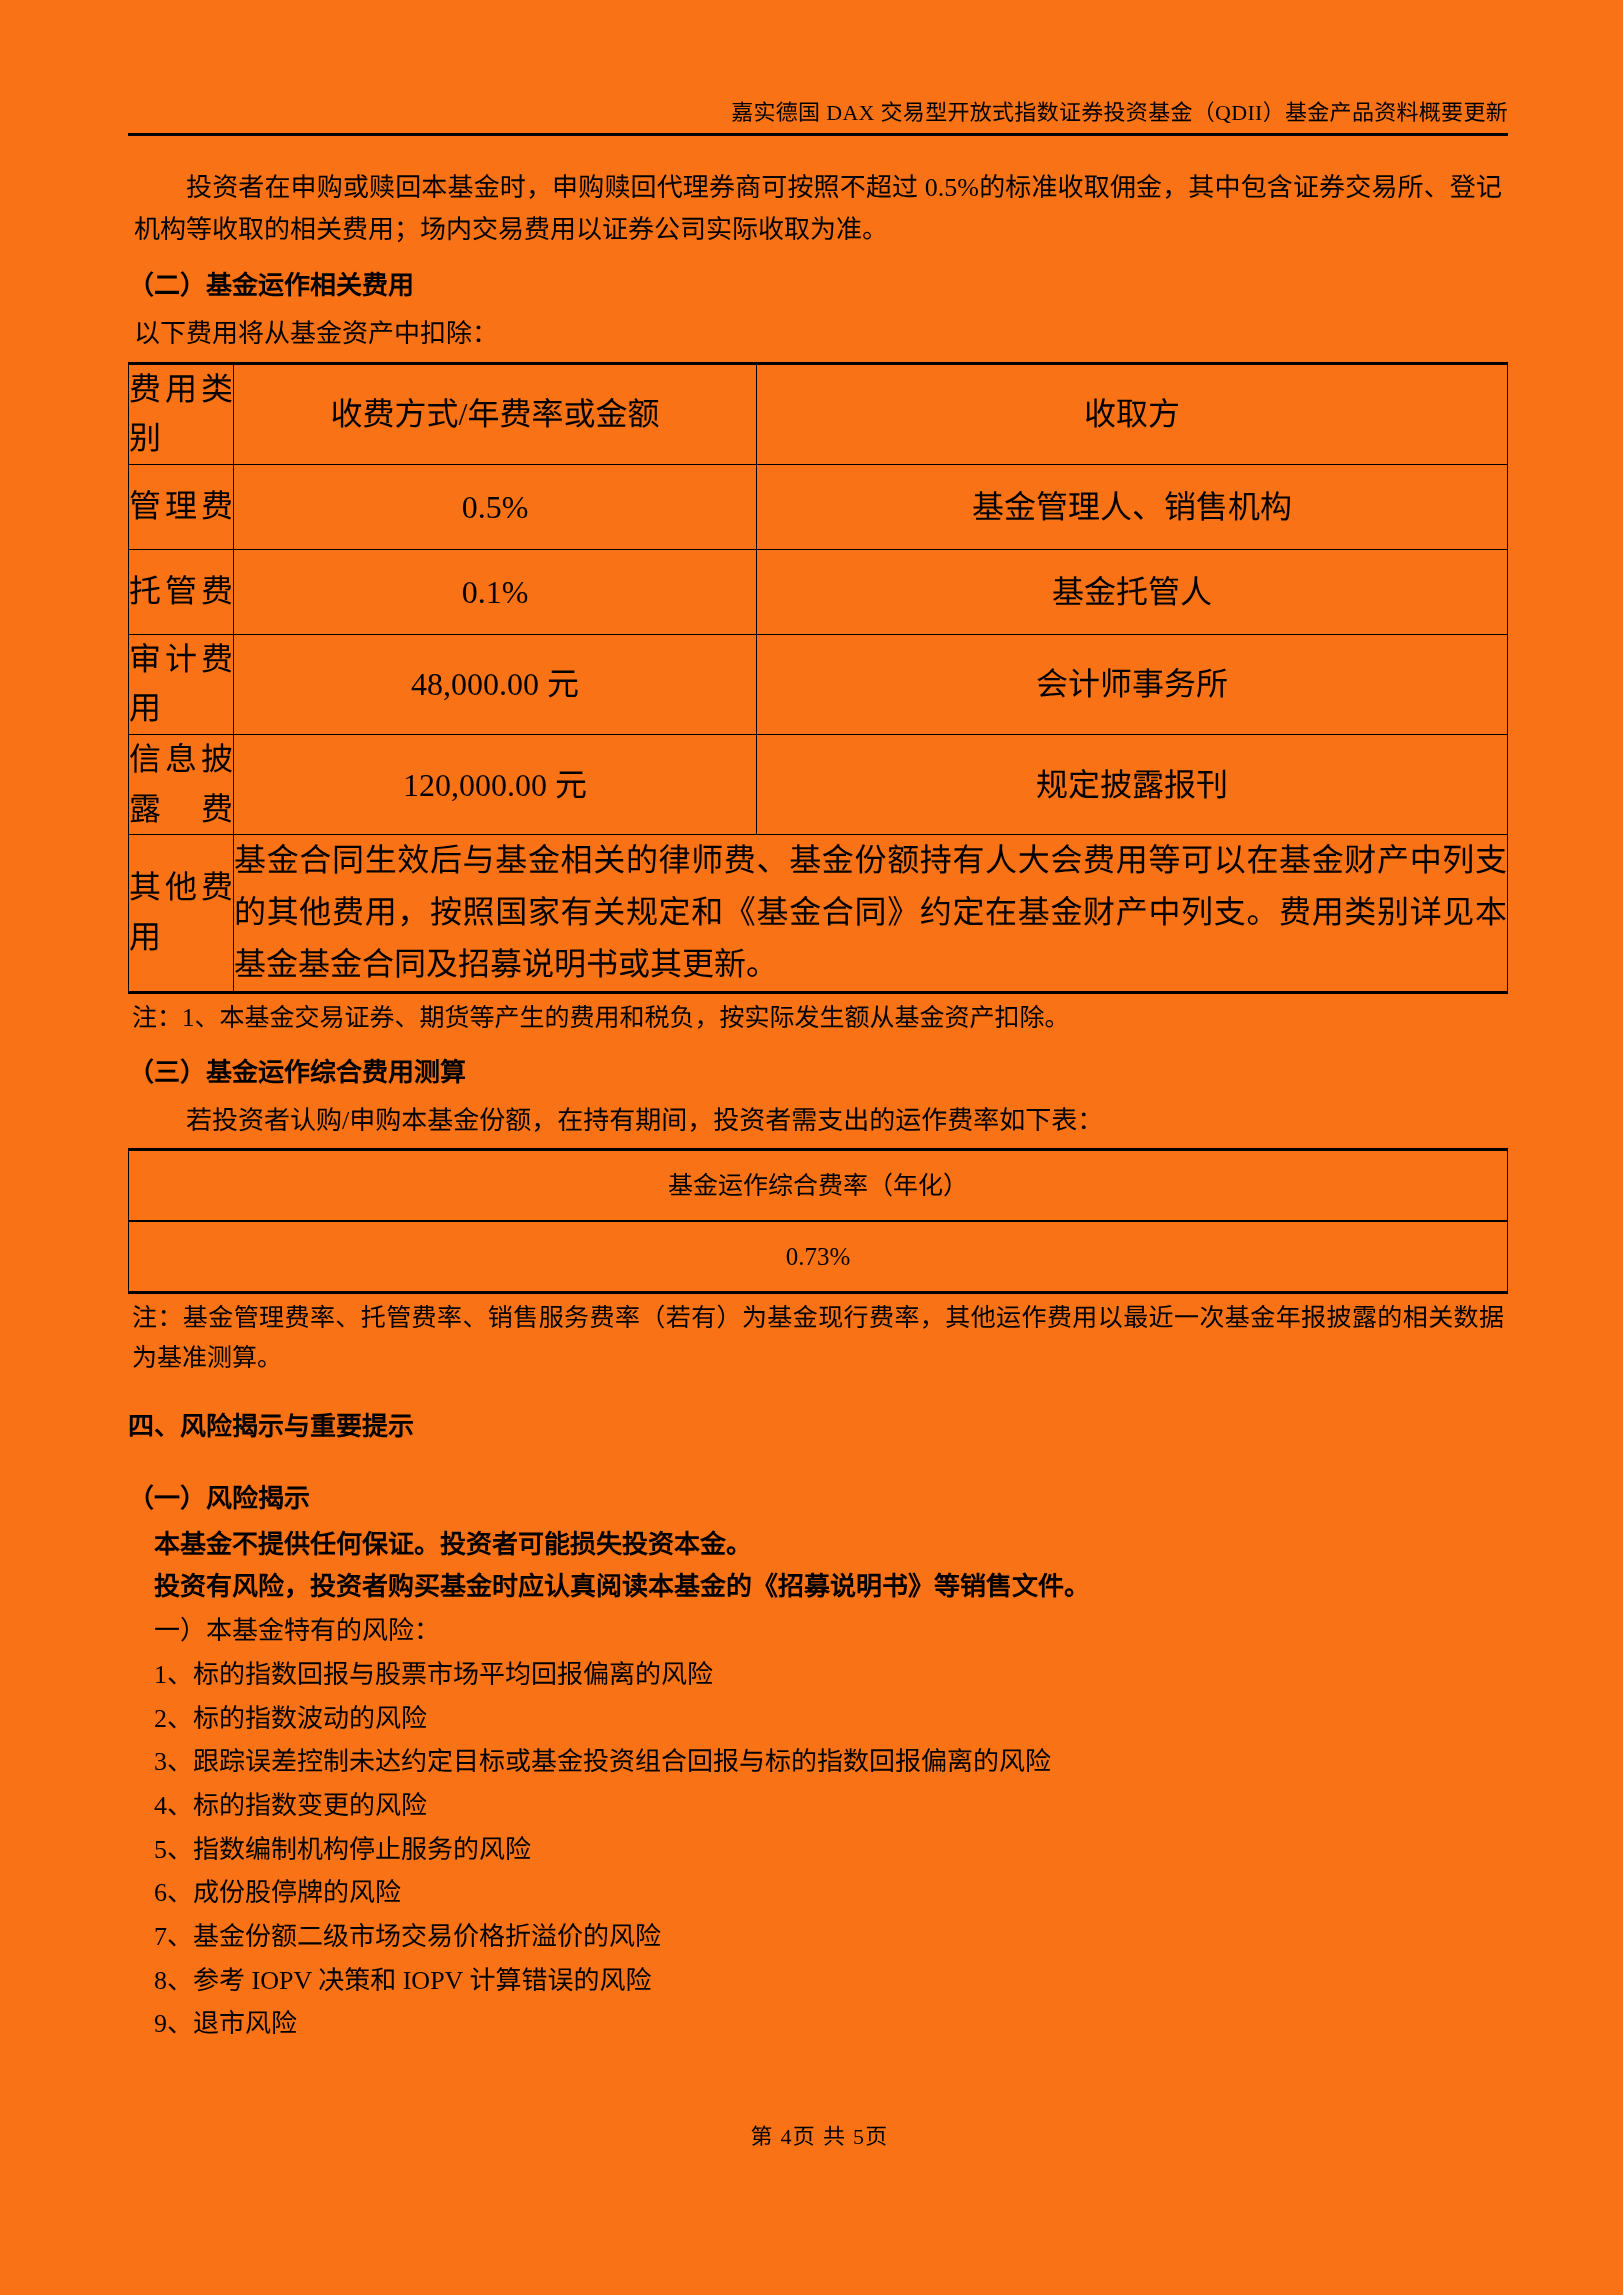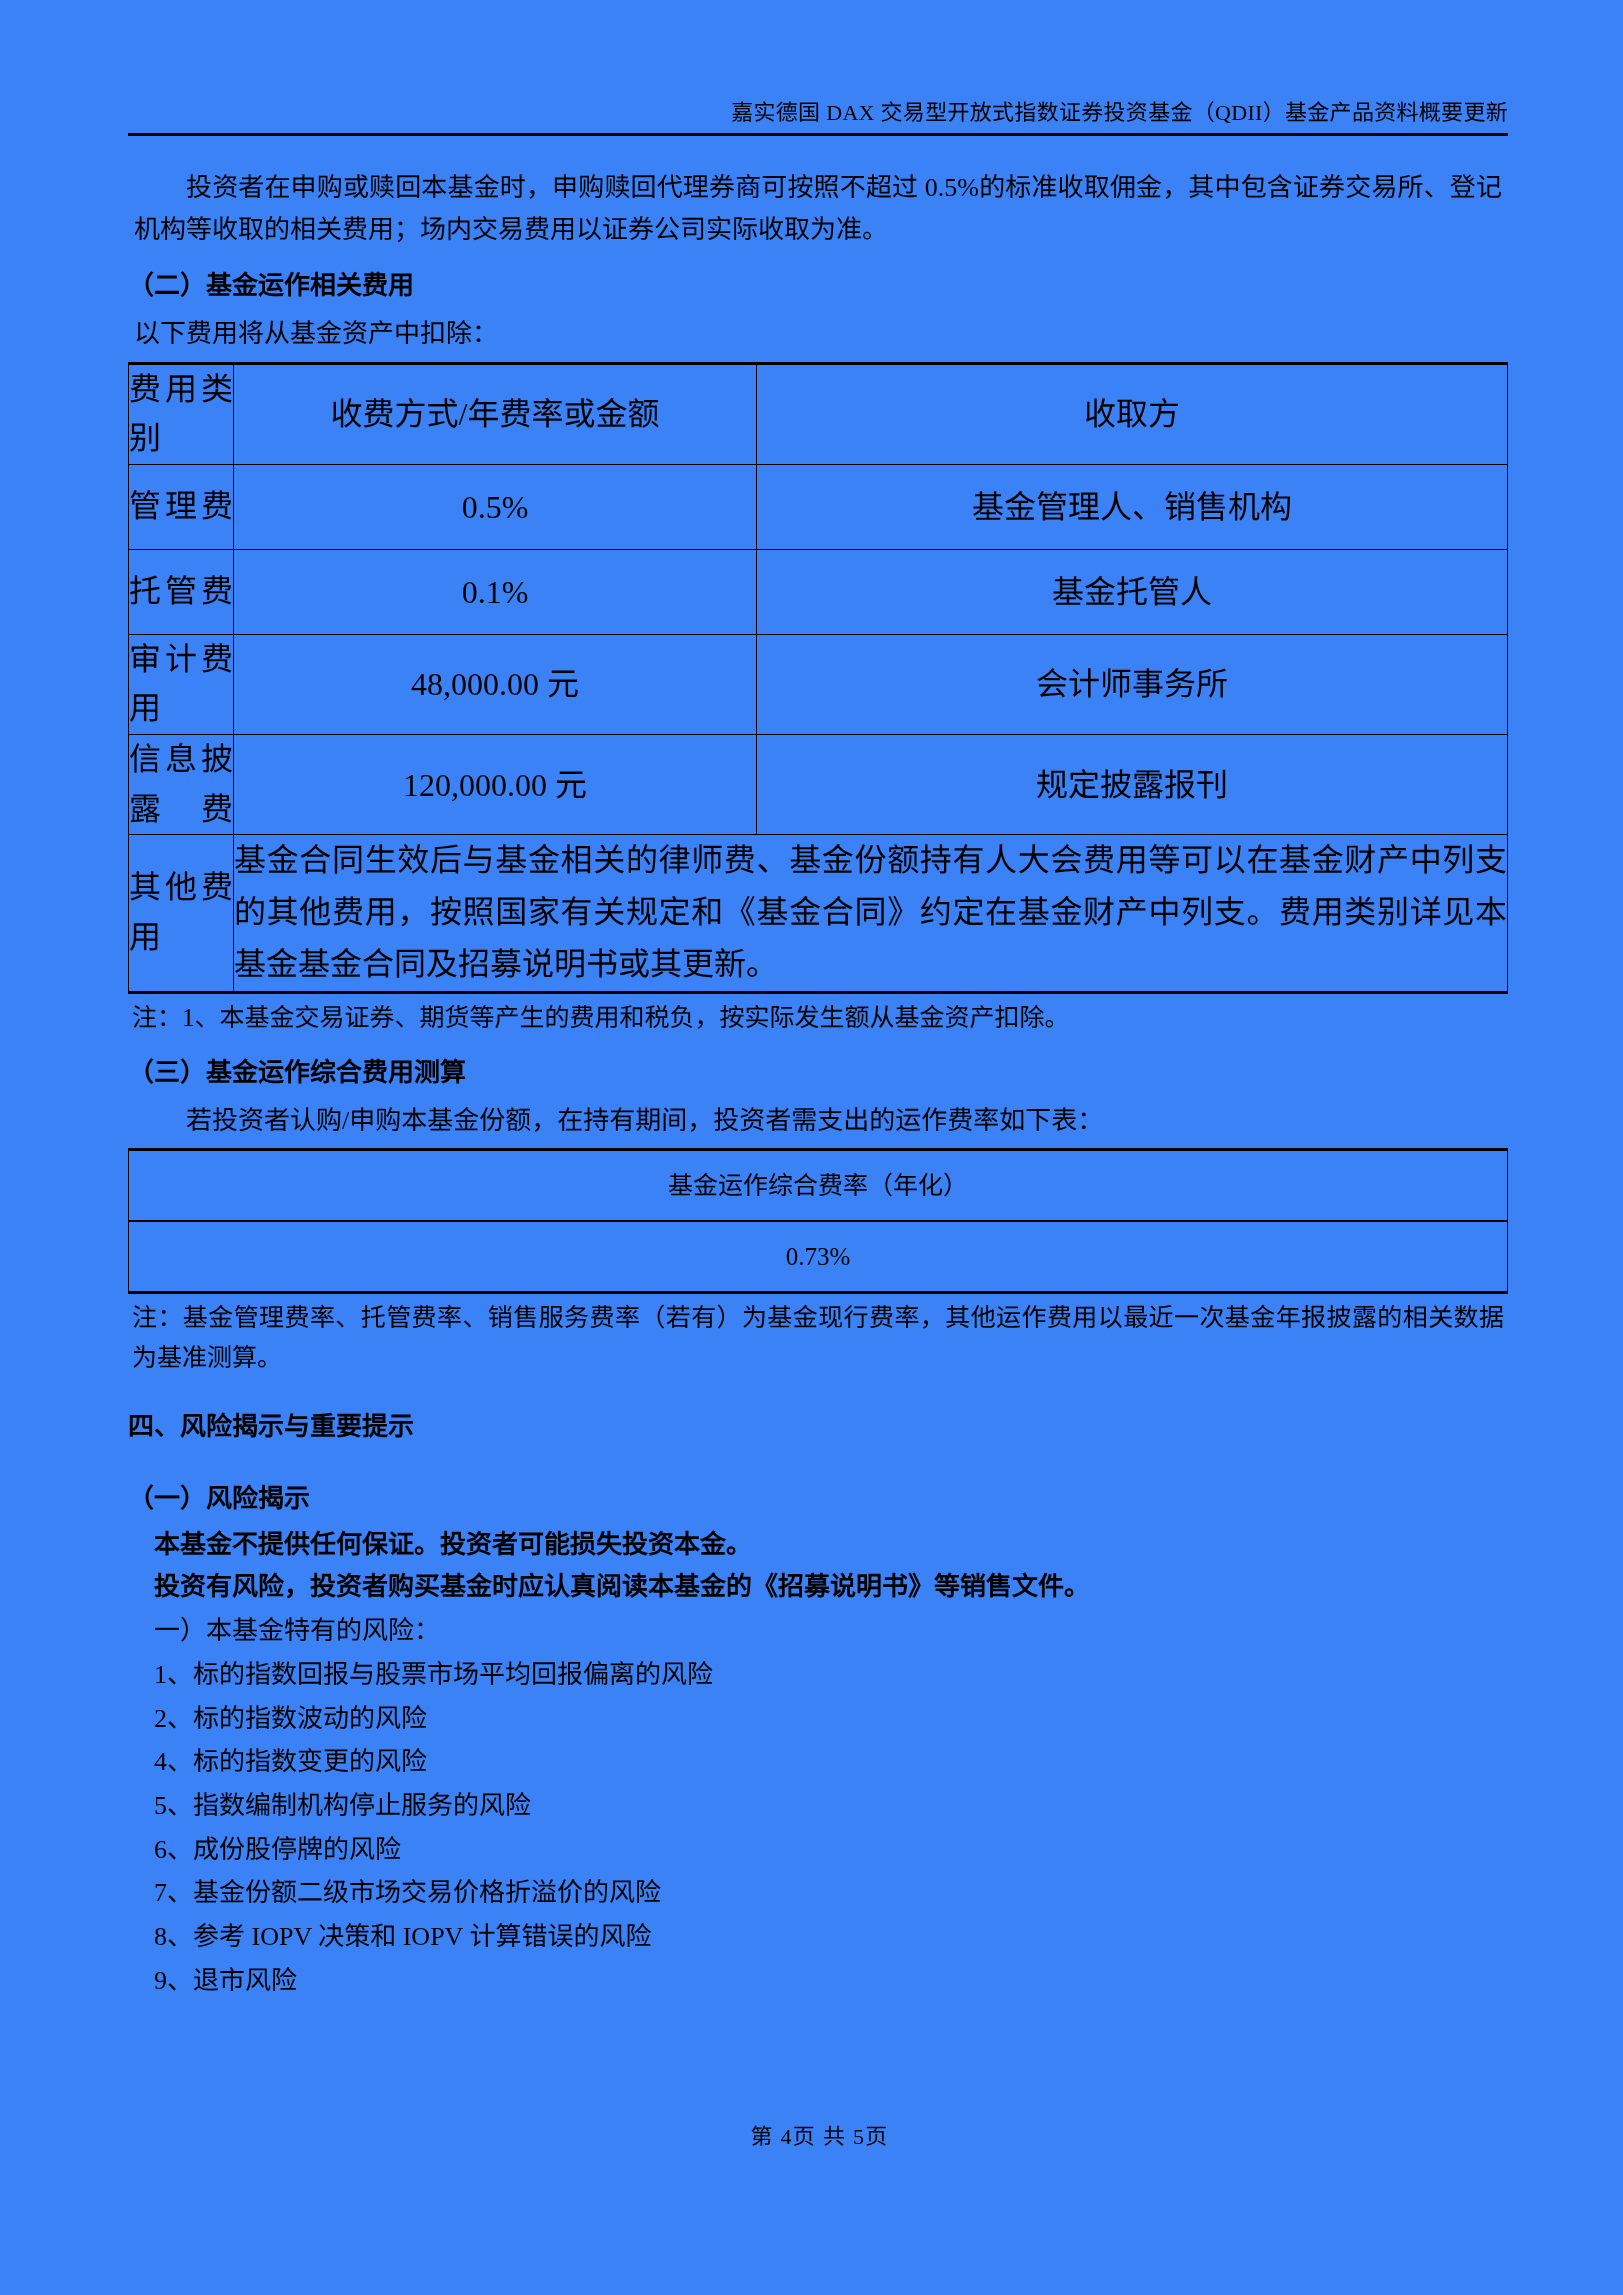--- a/index.html
+++ b/index.html
@@ -8,21 +8,21 @@
     background: #ffffff;
   }
   body {
     font-family: "Liberation Serif", "DejaVu Serif", serif;
     color: #000000;
   }
   .page {
     position: relative;
     width: 1623px;
     height: 2295px;
-    background: #3b82f6;
+    background: #f97316;
     box-sizing: border-box;
     padding: 0;
     overflow: hidden;
   }
   .content {
     position: absolute;
     left: 128px;
     top: 0;
     width: 1380px;
   }
@@ -245,20 +245,21 @@
     <div class="gap-sm"></div>
     <div class="h-sub">（一）风险揭示</div>
 
     <p class="bold-line">本基金不提供任何保证。投资者可能损失投资本金。</p>
     <p class="bold-line">投资有风险，投资者购买基金时应认真阅读本基金的《招募说明书》等销售文件。</p>
 
     <p class="list-line">一）本基金特有的风险：</p>
 
     <p class="list-line">1、标的指数回报与股票市场平均回报偏离的风险</p>
     <p class="list-line">2、标的指数波动的风险</p>
+    <p class="list-line">3、跟踪误差控制未达约定目标或基金投资组合回报与标的指数回报偏离的风险</p>
     <p class="list-line">4、标的指数变更的风险</p>
     <p class="list-line">5、指数编制机构停止服务的风险</p>
     <p class="list-line">6、成份股停牌的风险</p>
     <p class="list-line">7、基金份额二级市场交易价格折溢价的风险</p>
     <p class="list-line">8、参考 IOPV 决策和 IOPV 计算错误的风险</p>
     <p class="list-line">9、退市风险</p>
 
   </div>
 
   <div class="doc-footer">

